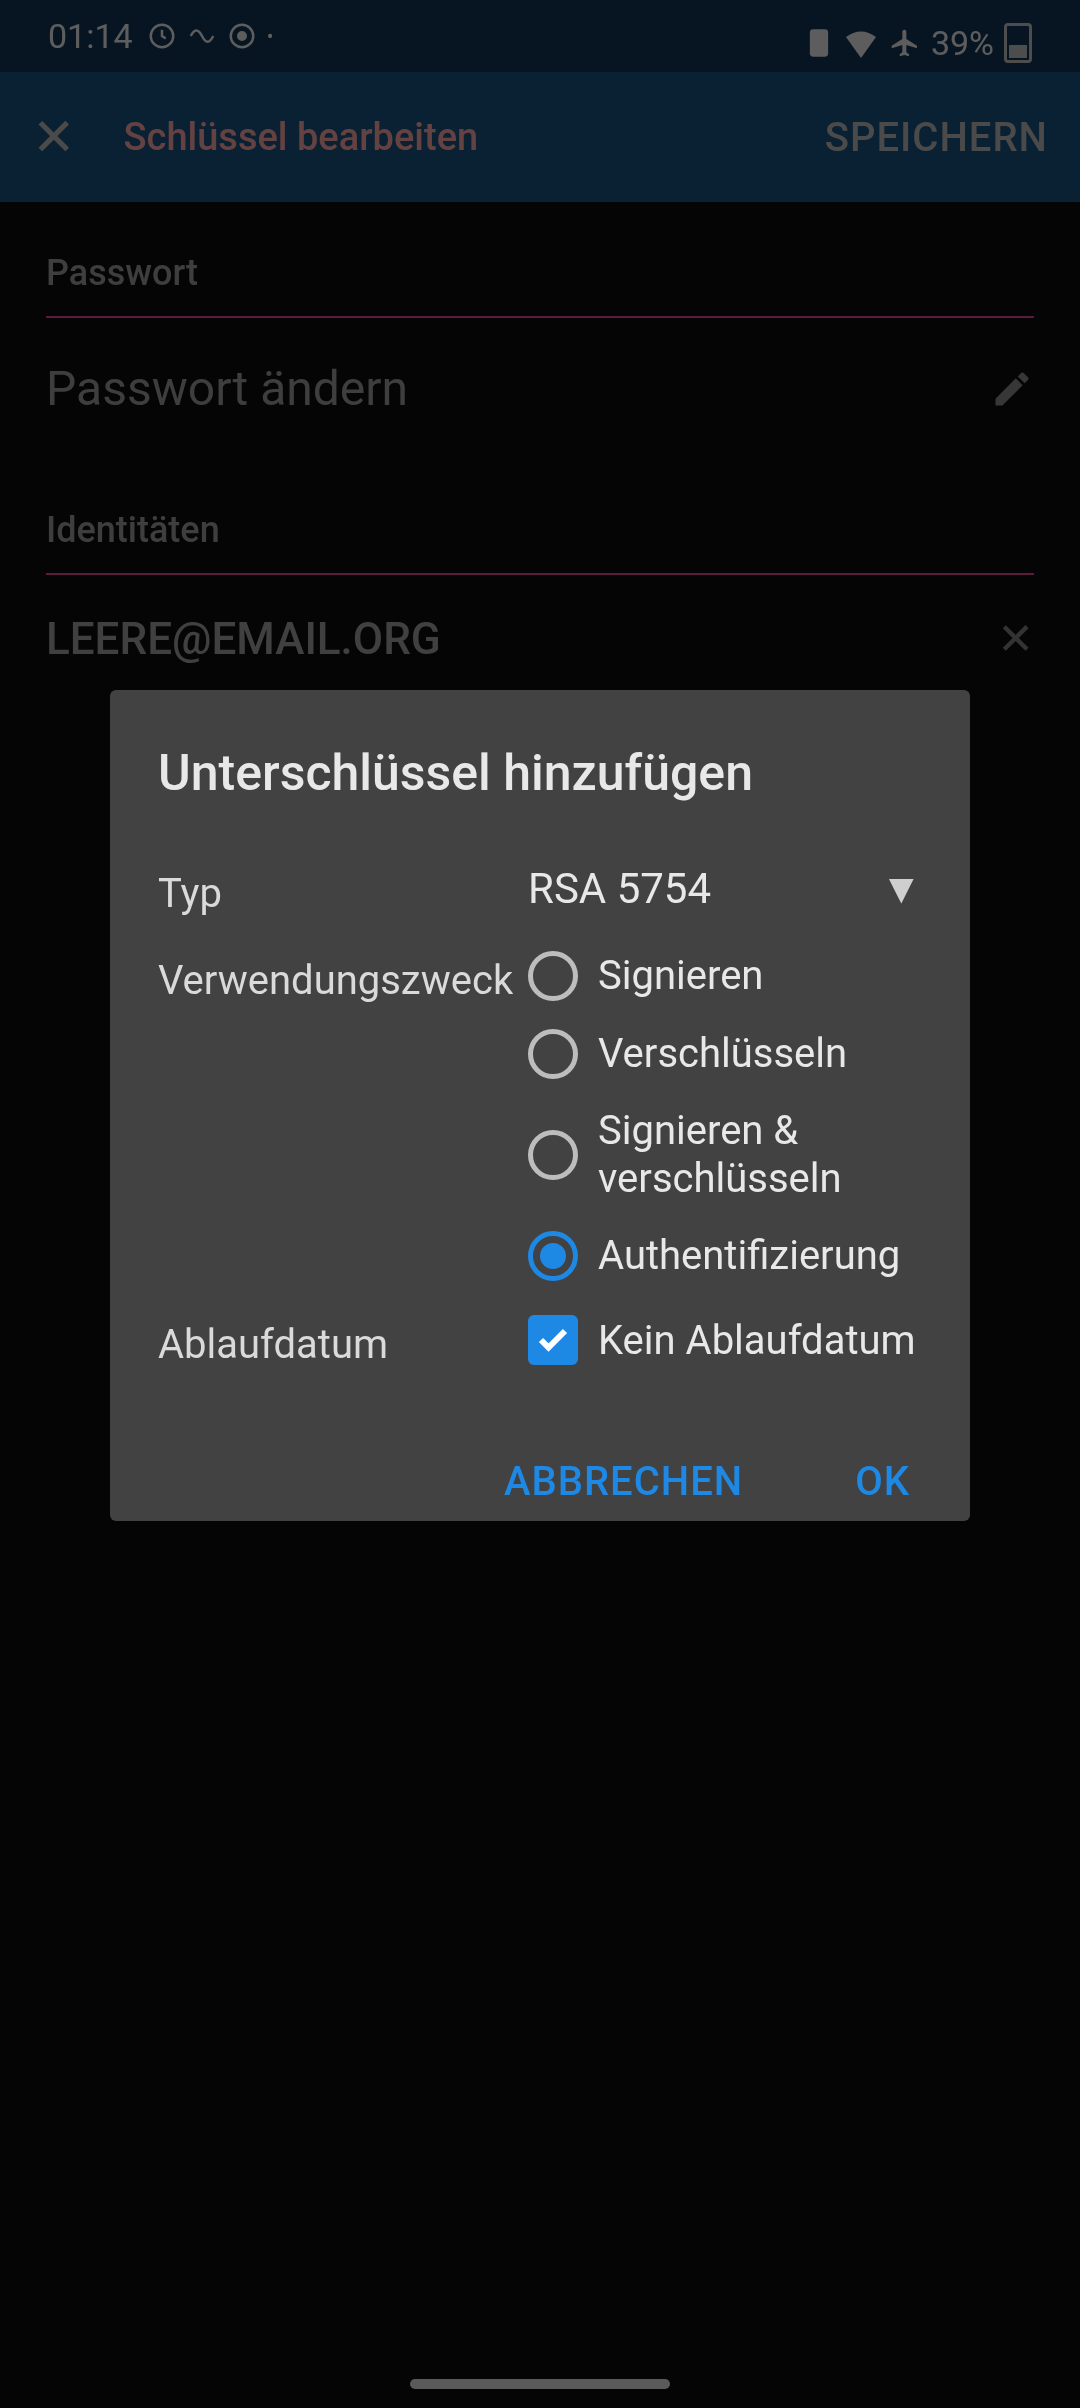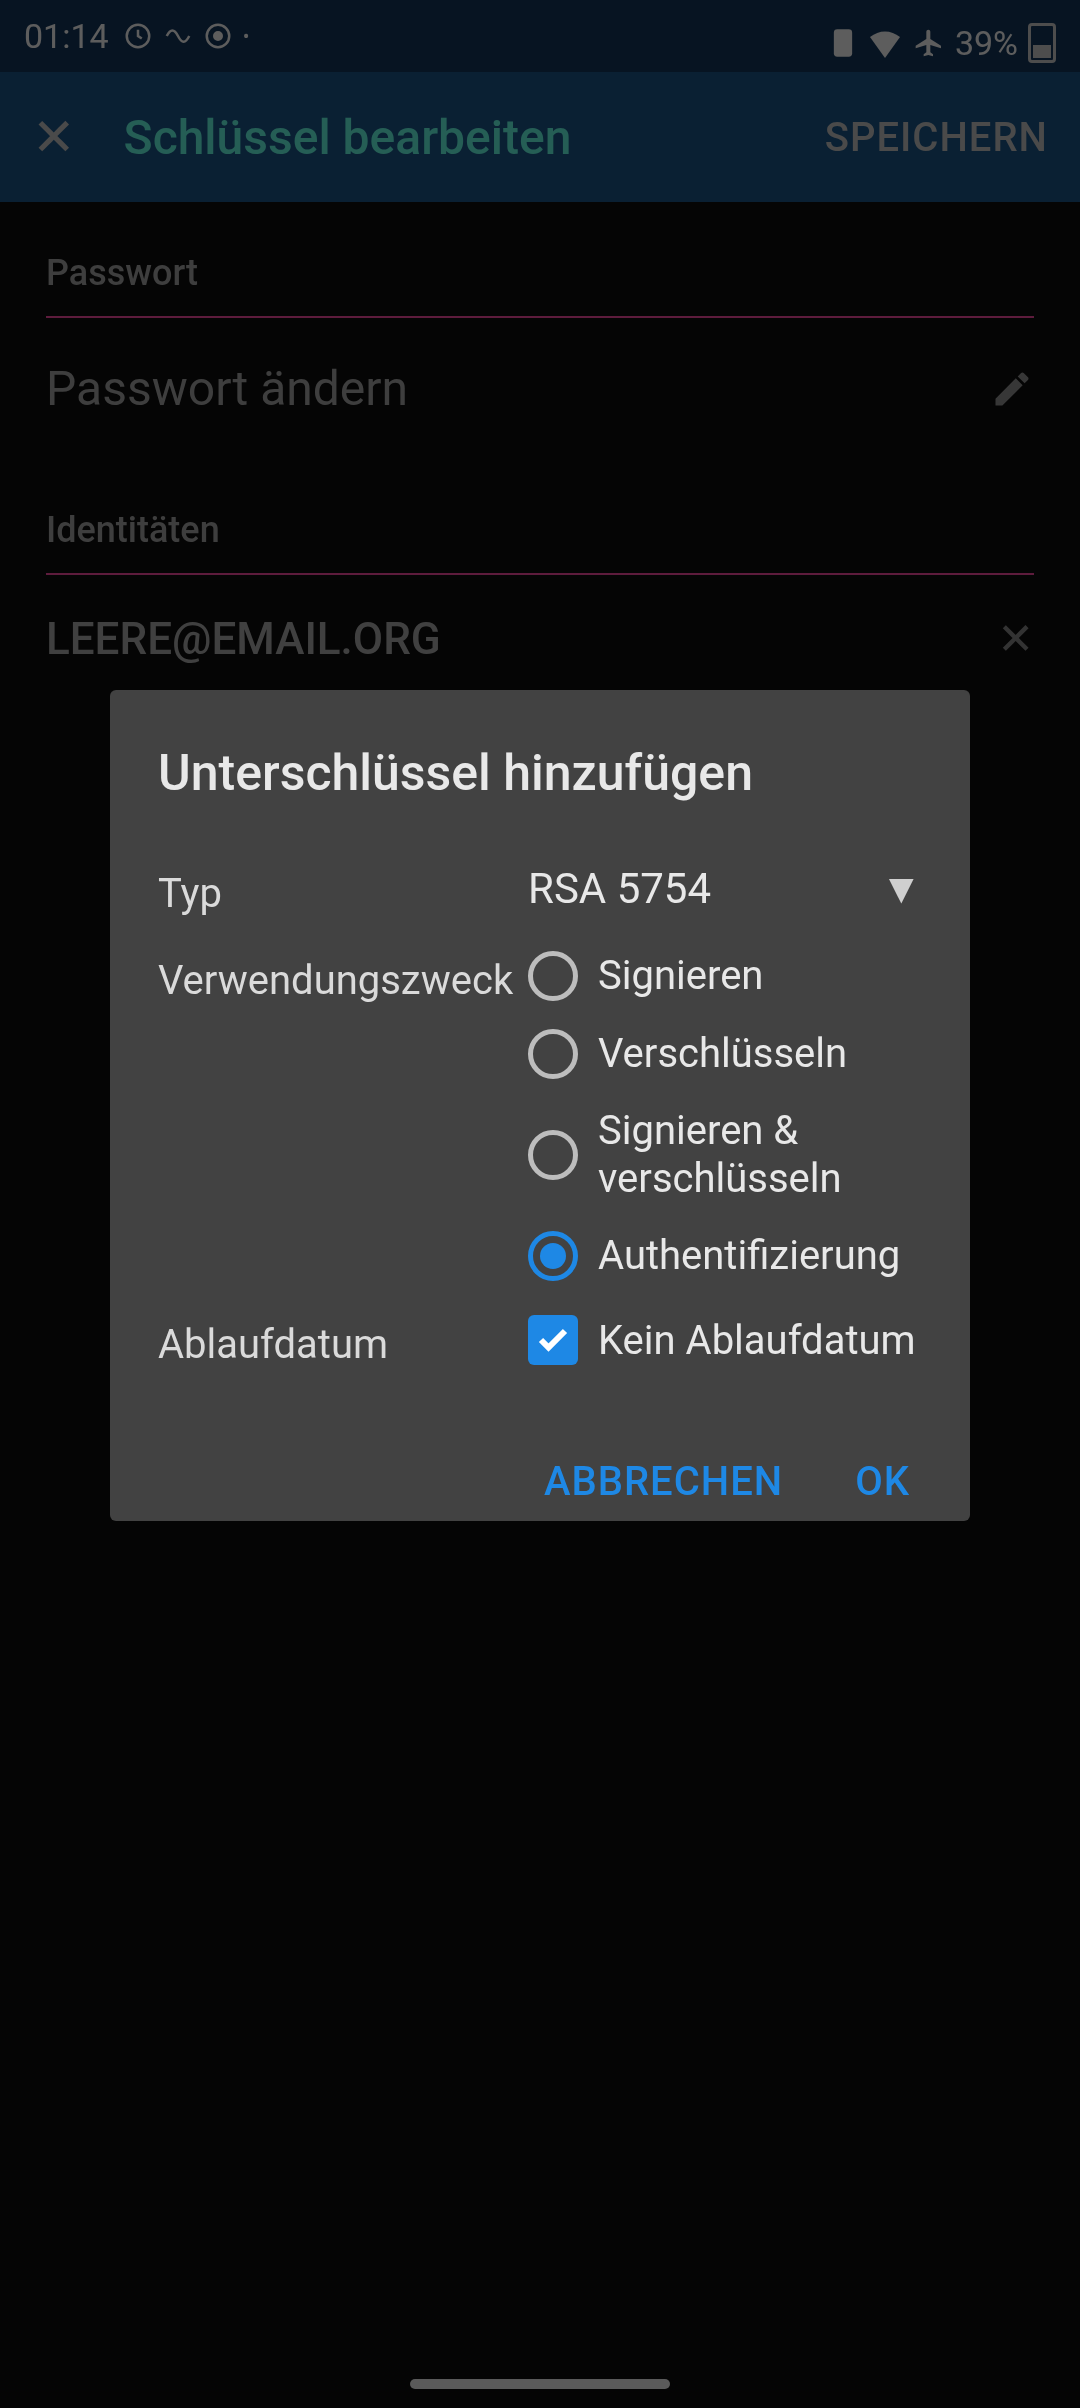--- a/index.html
+++ b/index.html
@@ -10,37 +10,37 @@
       font-family: Roboto, -apple-system, sans-serif;
       position: relative;
       overflow: hidden;
     }
     .status-bar {
       height: 72px;
       background: #133456;
       display: flex;
       align-items: center;
       justify-content: space-between;
-      padding: 0 24px;
+      padding: 0 48px;
       color: #e8e8e8;
       font-size: 34px;
     }
     .status-left { display: flex; align-items: center; gap: 14px; }
     .status-right { display: flex; align-items: center; gap: 10px; margin-top: 13px; }
     .status-icons { display: flex; gap: 10px; align-items: center; }
     .app-bar {
       height: 130px;
       background: #1a5180;
       display: flex;
       align-items: center;
       padding: 0 32px;
       gap: 48px;
     }
     .close-x { color: #b8b8b8; font-size: 52px; font-weight: 300; }
-    .app-title { flex: 1; color: #5eead4; font-size: 48px; font-weight: 500; }
+    .app-title { flex: 1; color: #fca5a5; font-size: 38px; font-weight: 500; }
     .save-btn { color: #b8b8b8; font-size: 40px; font-weight: 500; letter-spacing: 1px; }
     .content { padding: 0 46px; }
     .section-label {
       color: #9b9b9b; font-size: 36px; font-weight: 500;
       padding-top: 50px; padding-bottom: 22px;
       border-bottom: 2px solid #ec4899;
     }
     .row {
       display: flex; align-items: center; justify-content: space-between;
       padding: 42px 0; color: #9b9b9b; font-size: 48px;
@@ -77,21 +77,21 @@
     .checkbox-item { display: flex; align-items: center; gap: 20px; font-size: 40px; margin-top: 30px; }
     .checkbox {
       width: 50px; height: 50px; background: #1e88e5; border-radius: 6px;
       display: flex; align-items: center; justify-content: center; flex-shrink: 0;
       color: white;
     }
     .dialog-actions {
       display: flex; justify-content: flex-end; gap: 72px;
       margin-top: 90px; padding-right: 12px;
     }
-    .dialog-btn { color: #1e88e5; font-size: 40px; font-weight: 500; letter-spacing: 1px; }
+    .dialog-btn { color: #1e88e5; font-size: 40px; font-weight: 500; letter-spacing: 1px; margin-left: 40px; }
     .nav-bar {
       position: absolute; bottom: 0; left: 0; right: 0; height: 48px;
       display: flex; align-items: center; justify-content: center;
     }
     .nav-pill { width: 260px; height: 10px; background: #5a5a5a; border-radius: 5px; }
     .battery-box {
       width: 28px; height: 40px; border: 3px solid #c0c0c0; border-radius: 4px;
       position: relative; display: inline-block;
     }
     .battery-fill { position: absolute; bottom: 2px; left: 2px; right: 2px; height: 38%; background: #c0c0c0; }

